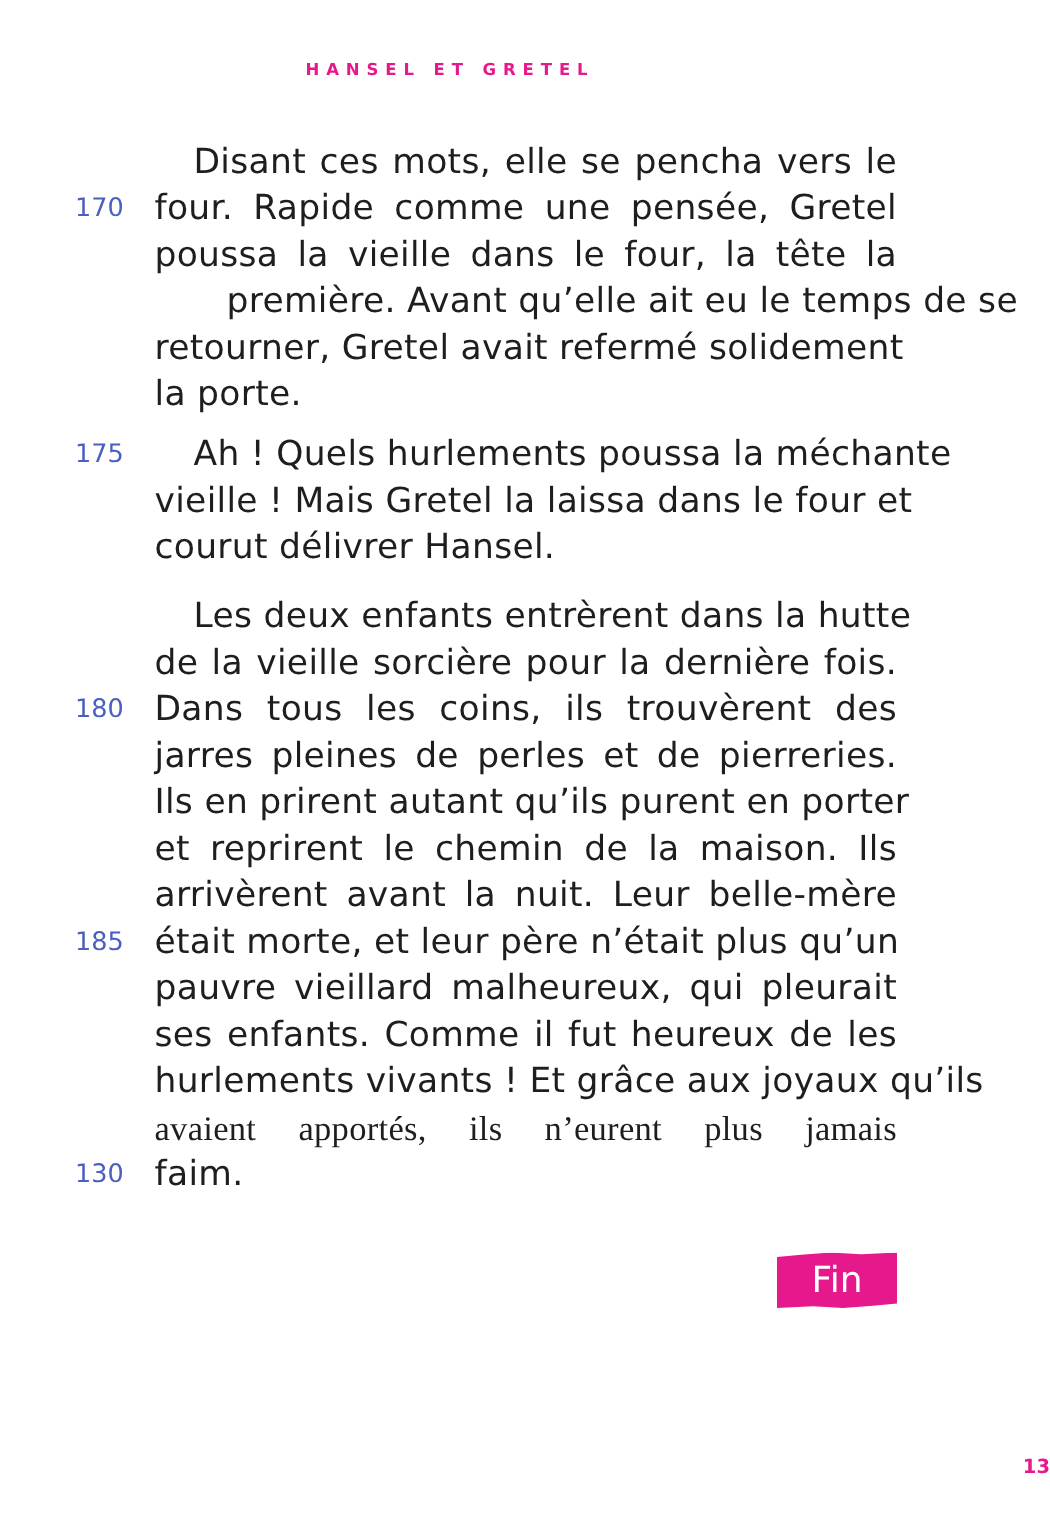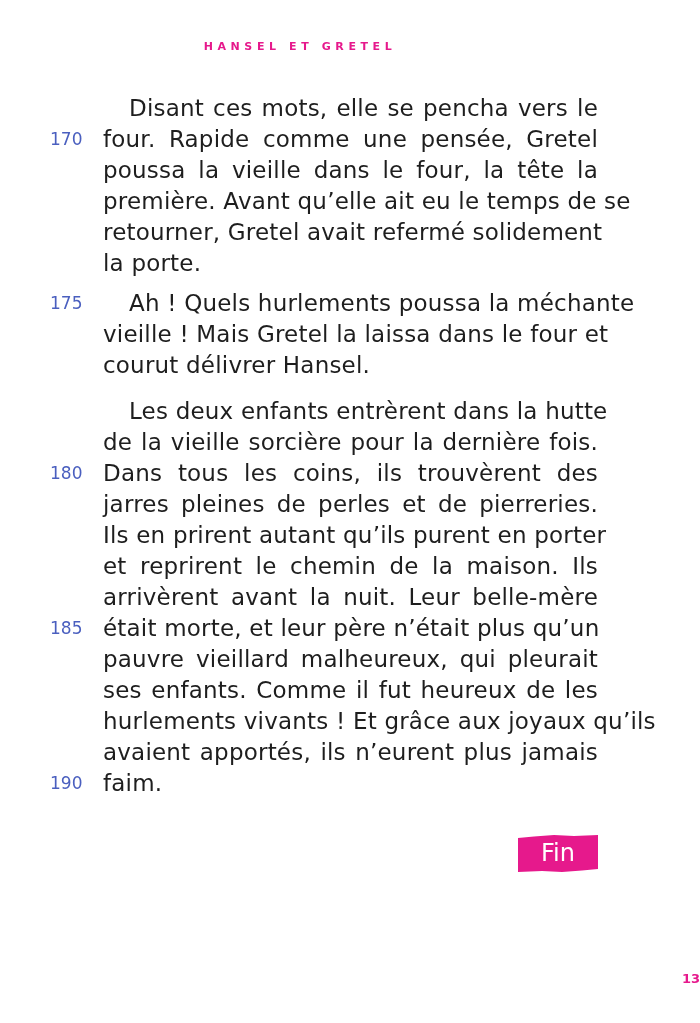--- a/index.html
+++ b/index.html
@@ -87,21 +87,21 @@
 <body>
 
 <div class="running-head">HANSEL ET GRETEL</div>
 
 <div>
 
   <div class="text-block" style="top:93px;">
     <div class="line indent" style="top:0px;">Disant ces mots, elle se pencha vers le</div>
     <div class="line" style="top:31px;">four. Rapide comme une pensée, Gretel</div>
     <div class="line" style="top:62px;">poussa la vieille dans le four, la tête la</div>
-    <div class="line" style="top:93px;">première. Avant qu’elle ait eu le temps de se</div>
+    <div class="line" style="top:93px;margin-left:48px;">première. Avant qu’elle ait eu le temps de se</div>
     <div class="line" style="top:124px;">retourner, Gretel avait refermé solidement</div>
     <div class="line last" style="top:155px;">la porte.</div>
   </div>
 
   <div class="text-block" style="top:288px;">
     <div class="line indent" style="top:0px;">Ah ! Quels hurlements poussa la méchante</div>
     <div class="line" style="top:31px;">vieille ! Mais Gretel la laissa dans le four et</div>
     <div class="line last" style="top:62px;">courut délivrer Hansel.</div>
   </div>
 
@@ -110,28 +110,28 @@
     <div class="line" style="top:31px;">de la vieille sorcière pour la dernière fois.</div>
     <div class="line" style="top:62px;">Dans tous les coins, ils trouvèrent des</div>
     <div class="line" style="top:93px;">jarres pleines de perles et de pierreries.</div>
     <div class="line" style="top:124px;">Ils en prirent autant qu’ils purent en porter</div>
     <div class="line" style="top:155px;">et reprirent le chemin de la maison. Ils</div>
     <div class="line" style="top:186px;">arrivèrent avant la nuit. Leur belle-mère</div>
     <div class="line" style="top:217px;">était morte, et leur père n’était plus qu’un</div>
     <div class="line" style="top:248px;">pauvre vieillard malheureux, qui pleurait</div>
     <div class="line" style="top:279px;">ses enfants. Comme il fut heureux de les</div>
     <div class="line" style="top:310px;">hurlements vivants ! Et grâce aux joyaux qu’ils</div>
-    <div class="line" style="top:341px;">avaient apportés, ils n’eurent plus jamais</div>
+    <div class="line" style="top:341px;font-family:Liberation Serif, serif;">avaient apportés, ils n’eurent plus jamais</div>
     <div class="line last" style="top:372px;">faim.</div>
   </div>
 </div>
 
 <div>
   <div class="line-number" style="top:124px;">170</div>
   <div class="line-number" style="top:288px;">175</div>
   <div class="line-number" style="top:458px;">180</div>
   <div class="line-number" style="top:613px;">185</div>
-  <div class="line-number" style="top:768px;">190</div>
+  <div class="line-number" style="top:768px;">130</div>
 </div>
 
 <div class="fin-badge">Fin</div>
 
 <div class="page-number">13</div>
 
 </body></html>

